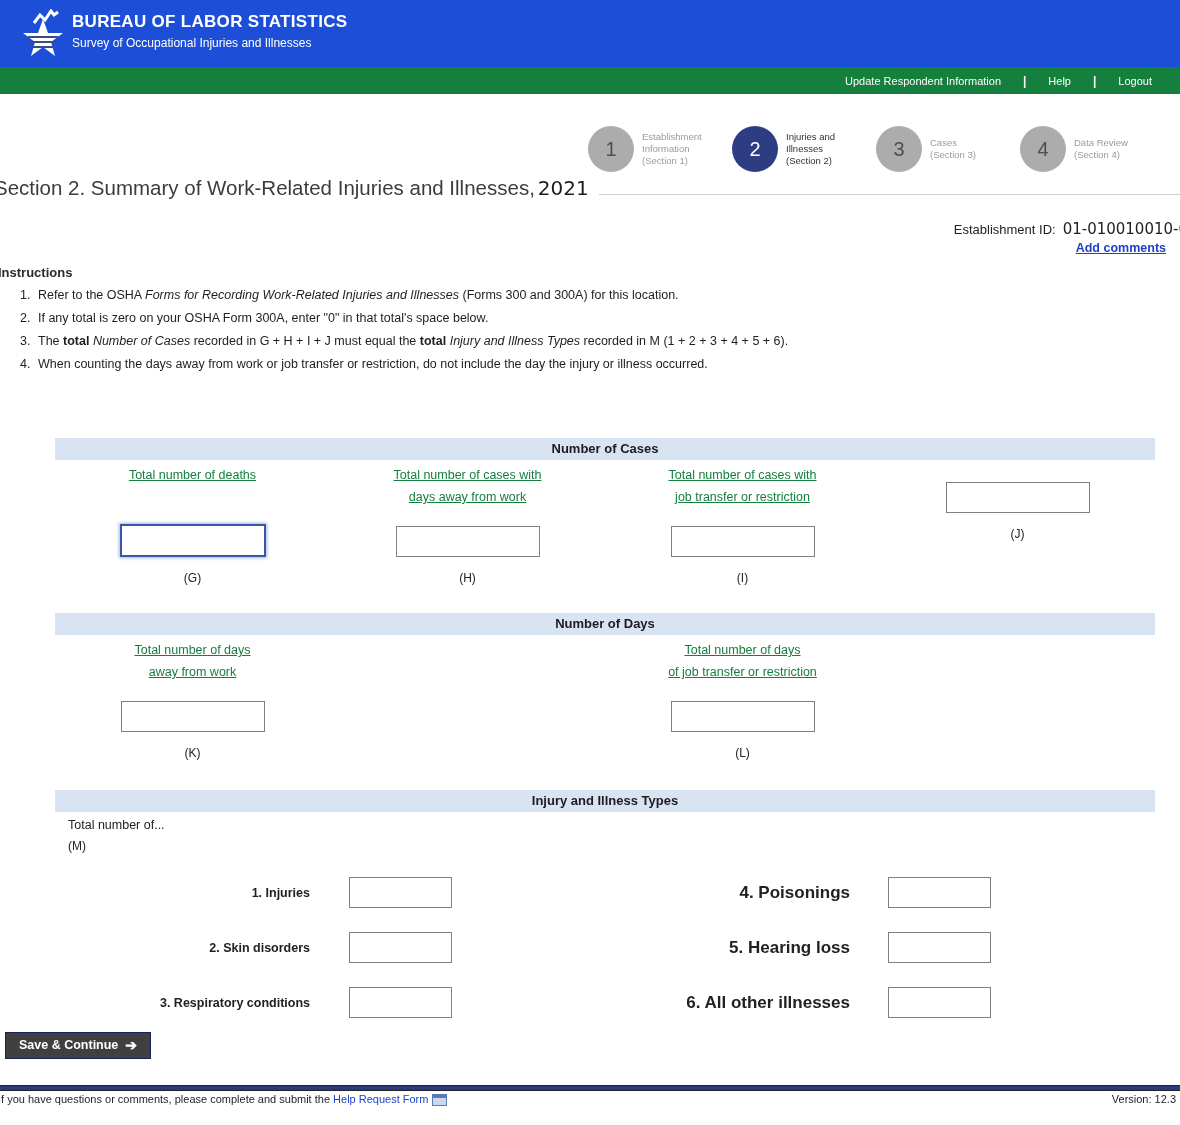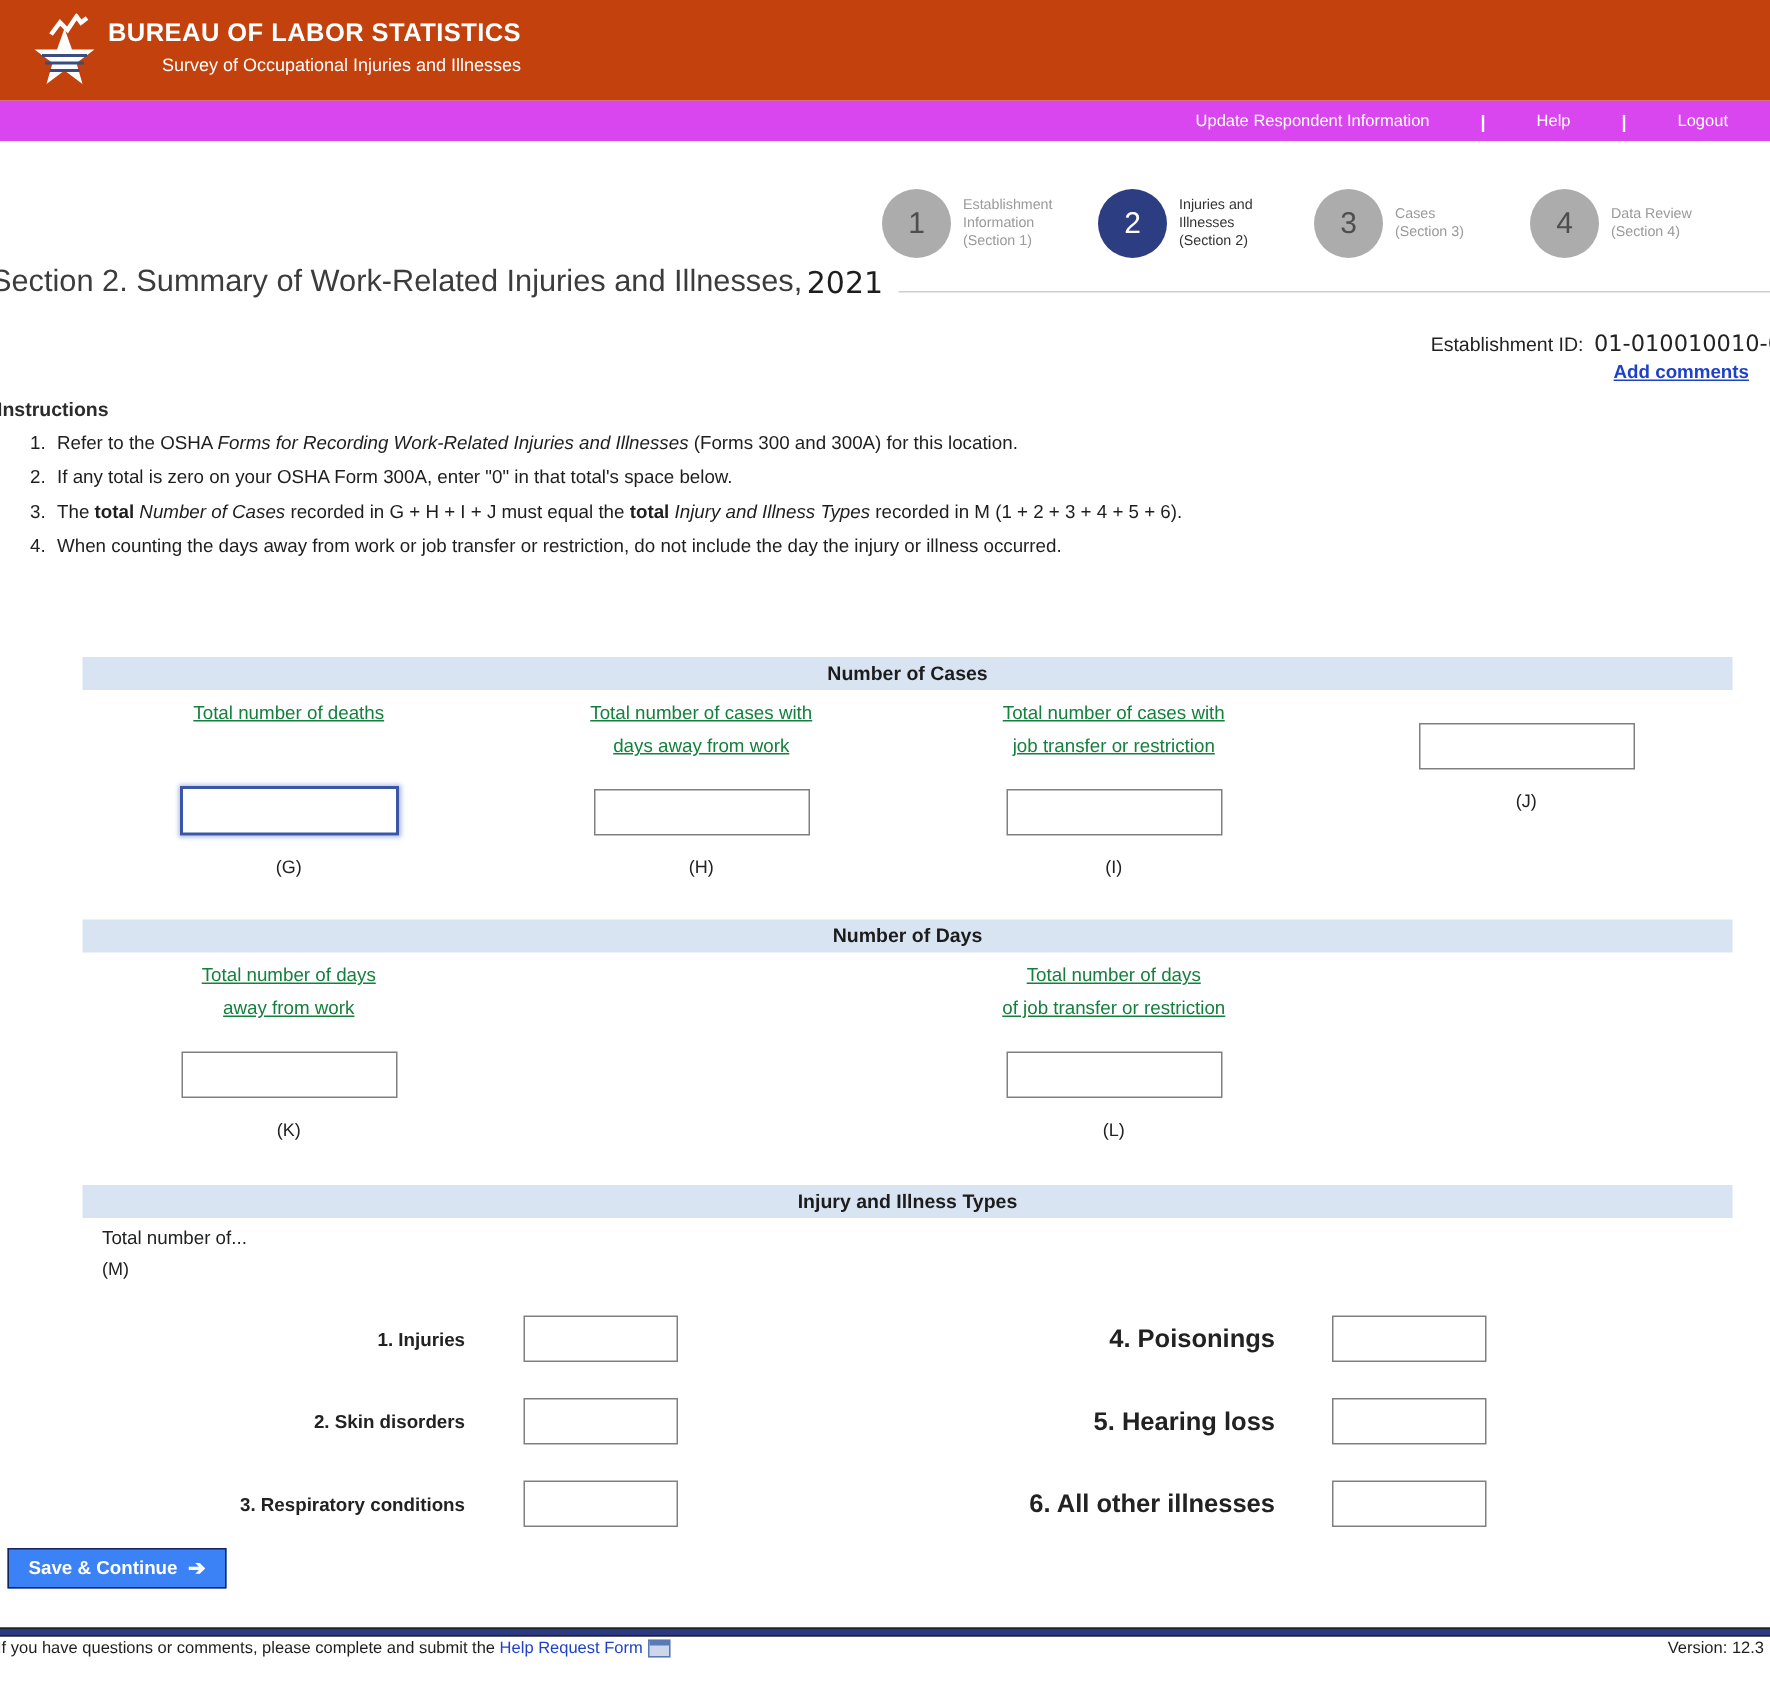--- a/index.html
+++ b/index.html
@@ -1,27 +1,27 @@
 <!DOCTYPE html>
 <html><head>
 <meta charset="utf-8">
 <style>
   html,body{margin:0;padding:0;}
   body{
     width:1180px;height:1125px;overflow:hidden;background:#fff;
     font-family:"Liberation Sans",sans-serif;color:#222;position:relative;
   }
   
-  .banner{height:67px;background:#c2410c;position:relative;text-align:right;}
+  .banner{height:67px;background:#1d4ed8;position:relative;}
   .logo{position:absolute;left:20px;top:9px;width:46px;height:48px;}
   .banner-text{position:absolute;left:72px;top:12px;color:#fff;}
   .banner-title{font-size:17px;font-weight:bold;letter-spacing:.3px;}
   .banner-sub{font-size:12px;margin-top:4px;}
-  .redbar{height:27px;background:#d946ef;display:flex;align-items:center;
-    justify-content:flex-end;padding-right:28px;gap:12px;}
+  .redbar{height:27px;background:#15803d;display:flex;align-items:center;
+    justify-content:flex-end;padding-right:28px;gap:0;}
   .redbar a{color:#fff;font-size:11px;text-decoration:none;cursor:pointer;white-space:nowrap;}
   .redbar .sep{color:#fff;font-weight:bold;margin:0 22px;font-size:12px;}
   
   .stepper{position:absolute;left:588px;top:126px;display:flex;}
   .step{display:flex;align-items:center;width:144px;cursor:pointer;}
   .step:last-child{width:158px;}
   .circle{width:46px;height:46px;border-radius:50%;background:#ACACAC;color:#4e4e4e;
     font-size:20px;display:flex;align-items:center;justify-content:center;flex:0 0 46px;}
   .step--active .circle{background:#2D3D82;color:#fff;}
   .step-label{font-size:9.5px;line-height:12px;color:#9a9a9a;margin-left:8px;}
@@ -60,21 +60,21 @@
   
   .types-intro{font-size:12.5px;margin:6px 0 0 13px;}
   .types-letter{font-size:12px;margin:7px 0 0 13px;}
   .trow{display:flex;align-items:center;margin-top:24px;height:31px;}
   .trow .llab{width:255px;text-align:right;font-weight:bold;font-size:12.5px;}
   .trow .lbox{margin-left:39px;}
   .trow .rlab{width:398px;text-align:right;font-weight:bold;font-size:17px;}
   .trow .rbox{margin-left:38px;}
   .sbox{width:93px;height:29px;border:1px solid #808080;background:#fff;font-size:14px;padding:0 4px;}
   
-  .save-btn{position:absolute;left:5px;top:1032px;background:#3b82f6;border:1px solid #16225c;
+  .save-btn{position:absolute;left:5px;top:1032px;background:#404040;border:1px solid #16225c;
     color:#fff;font-weight:bold;font-size:12.5px;padding:5px 13px 6px 13px;cursor:pointer;
     display:flex;align-items:center;gap:7px;font-family:"Liberation Sans",sans-serif;}
   .save-arrow{font-size:14px;line-height:12px;}
   
   .footer-bar{position:absolute;left:0;right:0;top:1085px;height:4px;background:#2B3A80;
     border-top:1px solid #222;border-bottom:1px solid #222;}
   .footer{position:absolute;left:-2px;right:0;top:1093px;font-size:11px;color:#1e1e1e;}
   .footer a{color:#1F41C8;cursor:pointer;}
   .win-icon{display:inline-block;width:13px;height:10px;background:#cdd6ea;border:1px solid #5a7ab5;
     vertical-align:middle;margin-left:4px;position:relative;}

